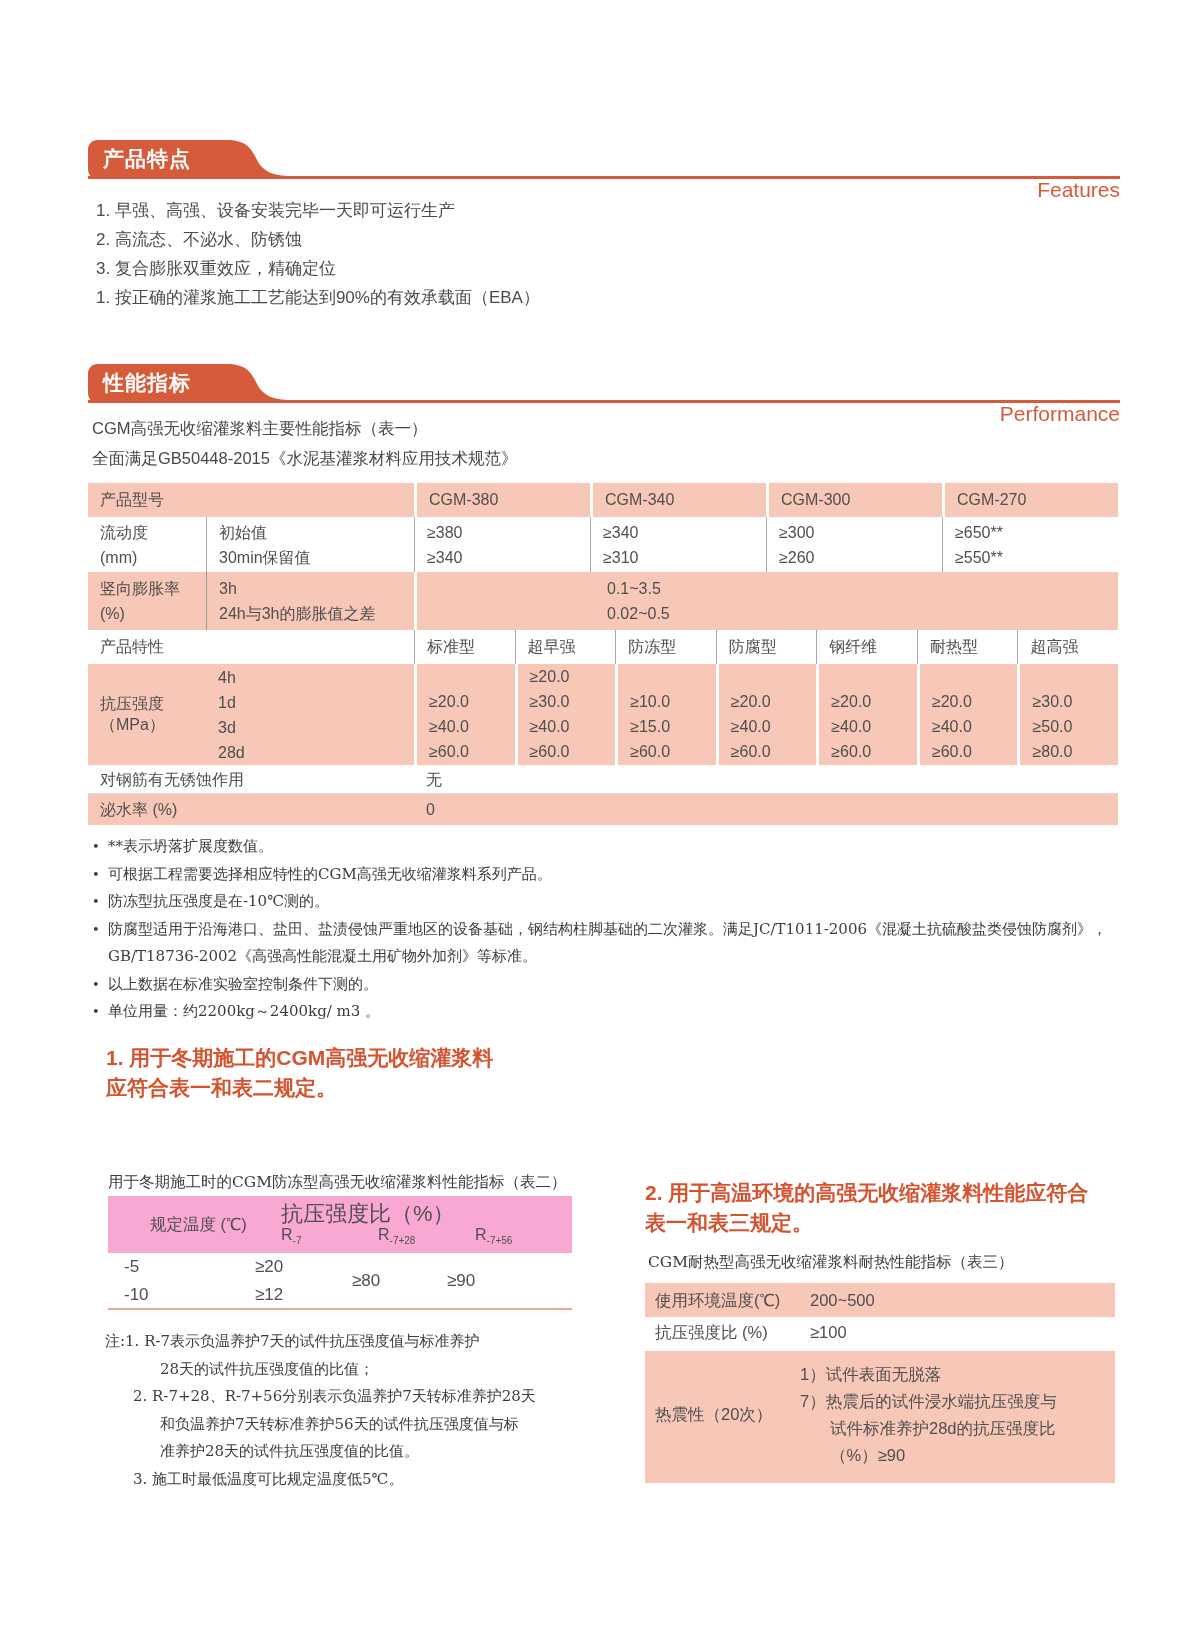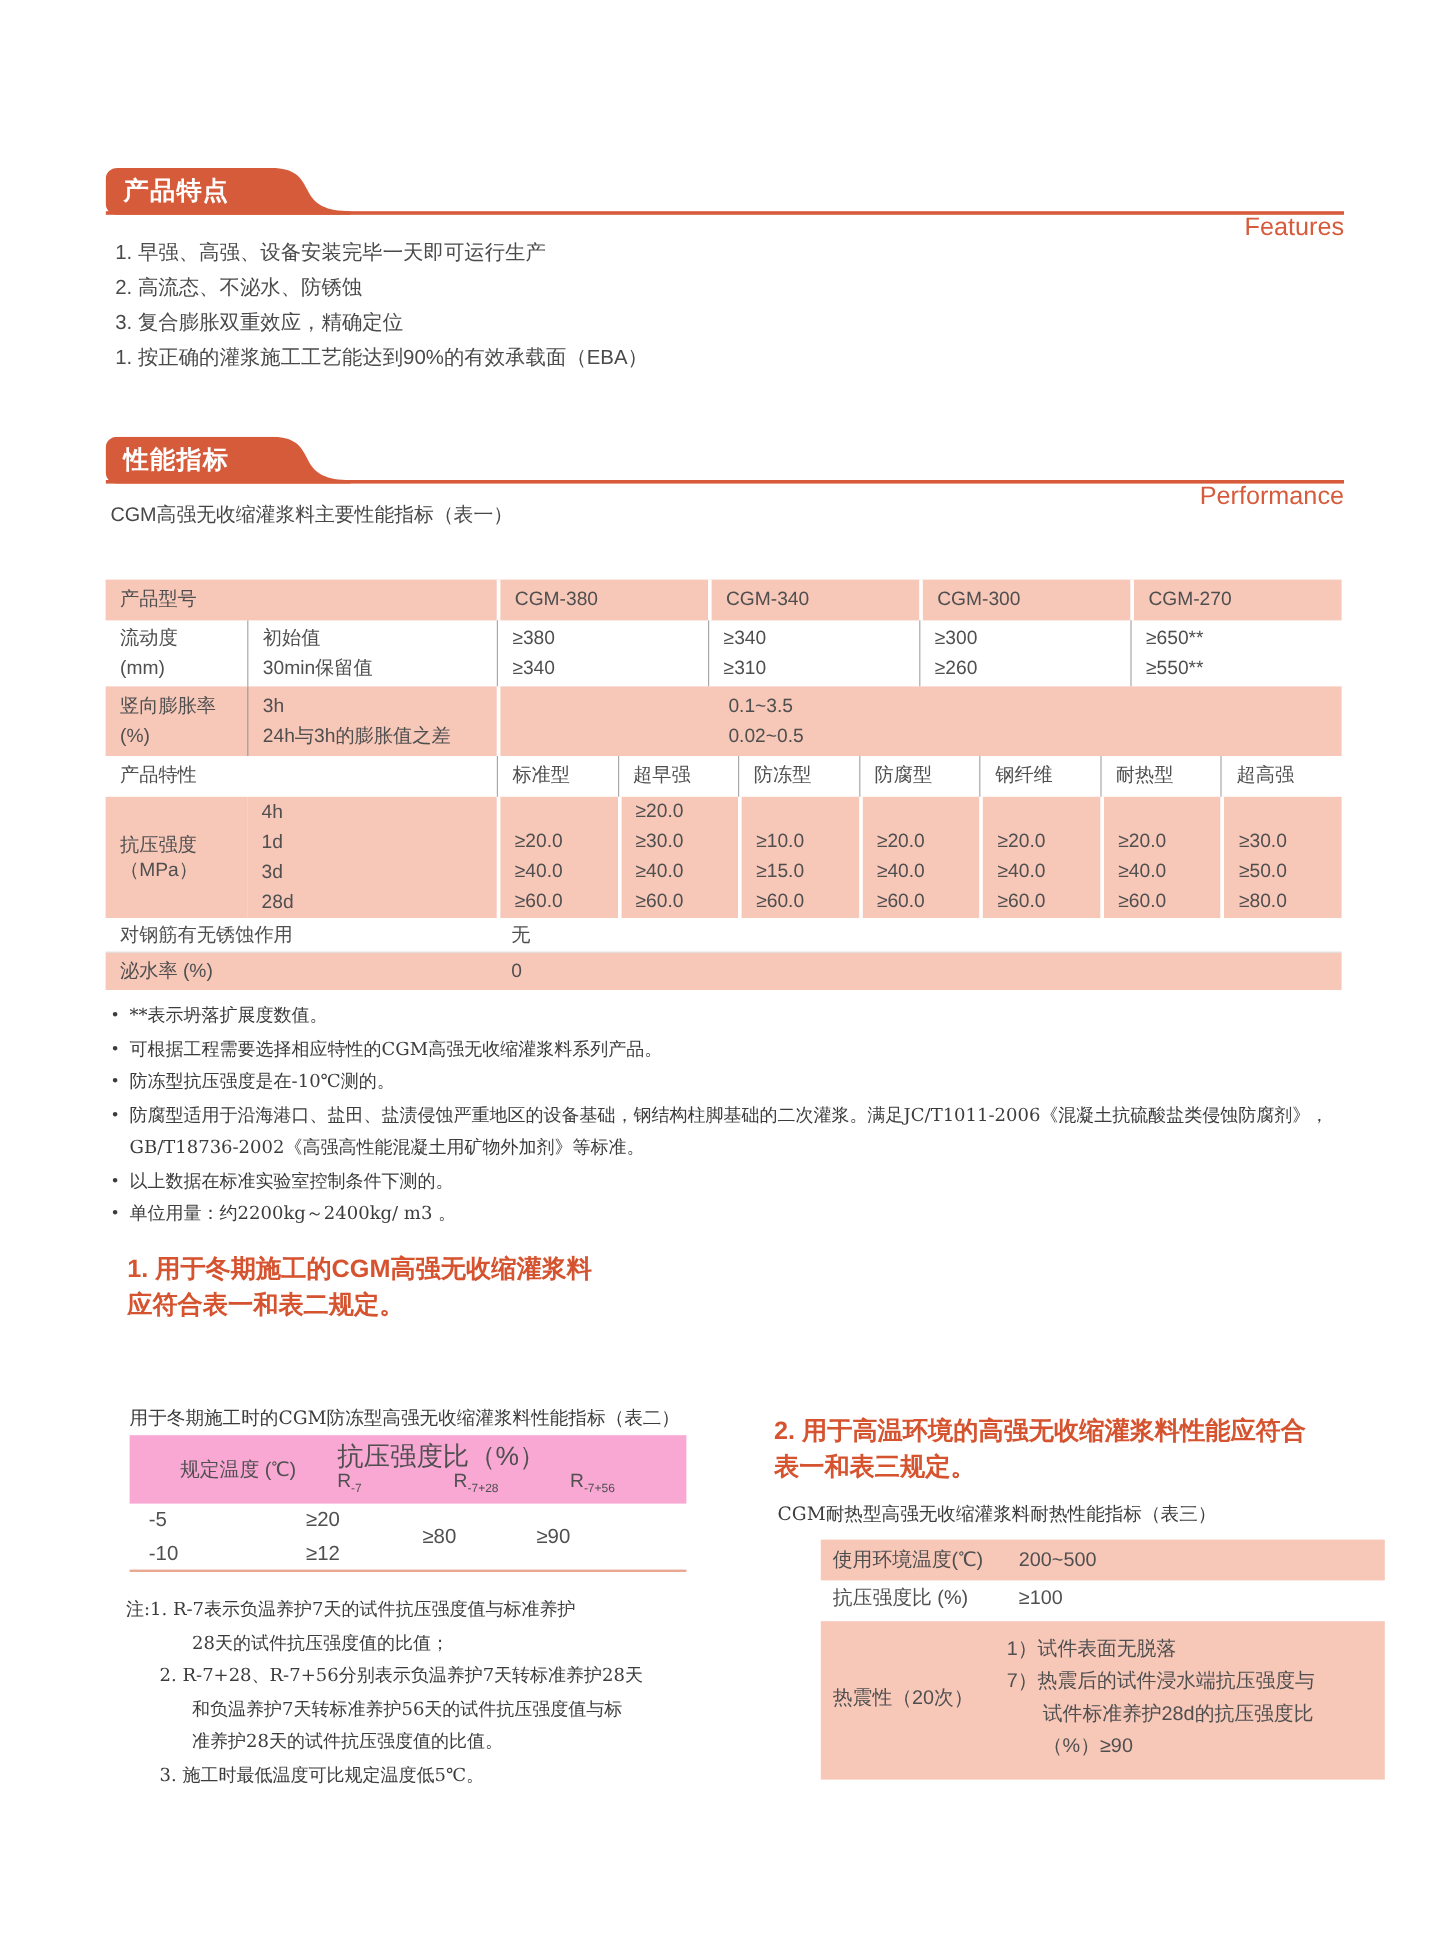--- a/index.html
+++ b/index.html
@@ -79,21 +79,21 @@
   .t2-m90 { left:339px; }
 
   
   .t2notes { position:absolute; left:105px; top:1328px; width:482px; font-family:"DejaVu Serif", serif; font-size:15px; color:#3c3c3c; line-height:27.5px; }
   .nl0 { padding-left:0; }
   .nl1 { padding-left:55px; }
   .nl2 { padding-left:28px; }
   .nl3 { padding-left:55px; }
 
   
-  .t3 { position:absolute; left:645px; top:1283px; width:470px; font-size:16.5px; color:#4f4f50;margin-left:39px; }
+  .t3 { position:absolute; left:645px; top:1283px; width:470px; font-size:16.5px; color:#4f4f50; }
   .t3-row { display:flex; height:34px; line-height:34px; }
   .t3-row .t3l { width:165px; padding-left:10px; }
   .t3-white { height:30px; line-height:30px; }
   .t3-thermal { display:flex; background:#f7c7b8; margin-top:4px; padding:10px 0 14px 0; }
   .t3-thermal .t3l { width:155px; padding-left:10px; display:flex; align-items:center; }
   .t3-lines { flex:1; line-height:27px; }
   .t3-ind { padding-left:30px; }
 </style>
 </head>
 <body>
@@ -119,20 +119,21 @@
   <div class="band" style="top:364px;">
     <svg width="1032" height="42">
       <rect x="0" y="36" width="1032" height="3" fill="#d65b3b"></rect>
       <path d="M10,0 H138 C158,0 163,8 168,18 C174,31 184,36 204,36 L204,39 H10 C4,39 0,35 0,29 V10 C0,4 4,0 10,0 Z" fill="#d65b3b"></path>
     </svg>
     <div class="badge-text">性能指标</div>
     <div class="band-tag">Performance</div>
   </div>
 
   <div class="cap" style="top:418px;">CGM高强无收缩灌浆料主要性能指标（表一）</div>
+  <div class="cap" style="top:448px;">全面满足GB50448-2015《水泥基灌浆材料应用技术规范》</div>
 
   <div class="t1">
 
     <div class="row r-models">
       <div class="pink lbl2col pad">产品型号</div>
       <div class="pink c-v pad">CGM-380</div>
       <div class="pink c-v pad">CGM-340</div>
       <div class="pink c-v pad">CGM-300</div>
       <div class="pink c-v pad">CGM-270</div>
     </div>

